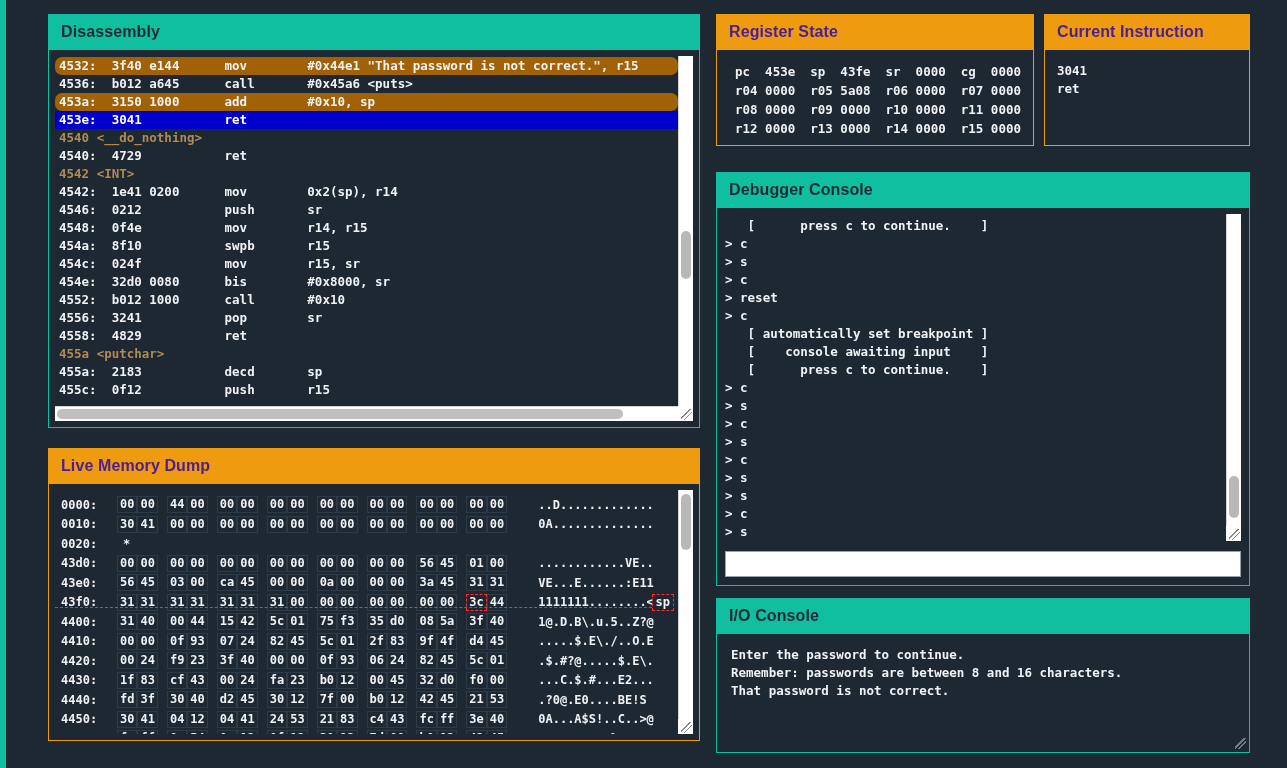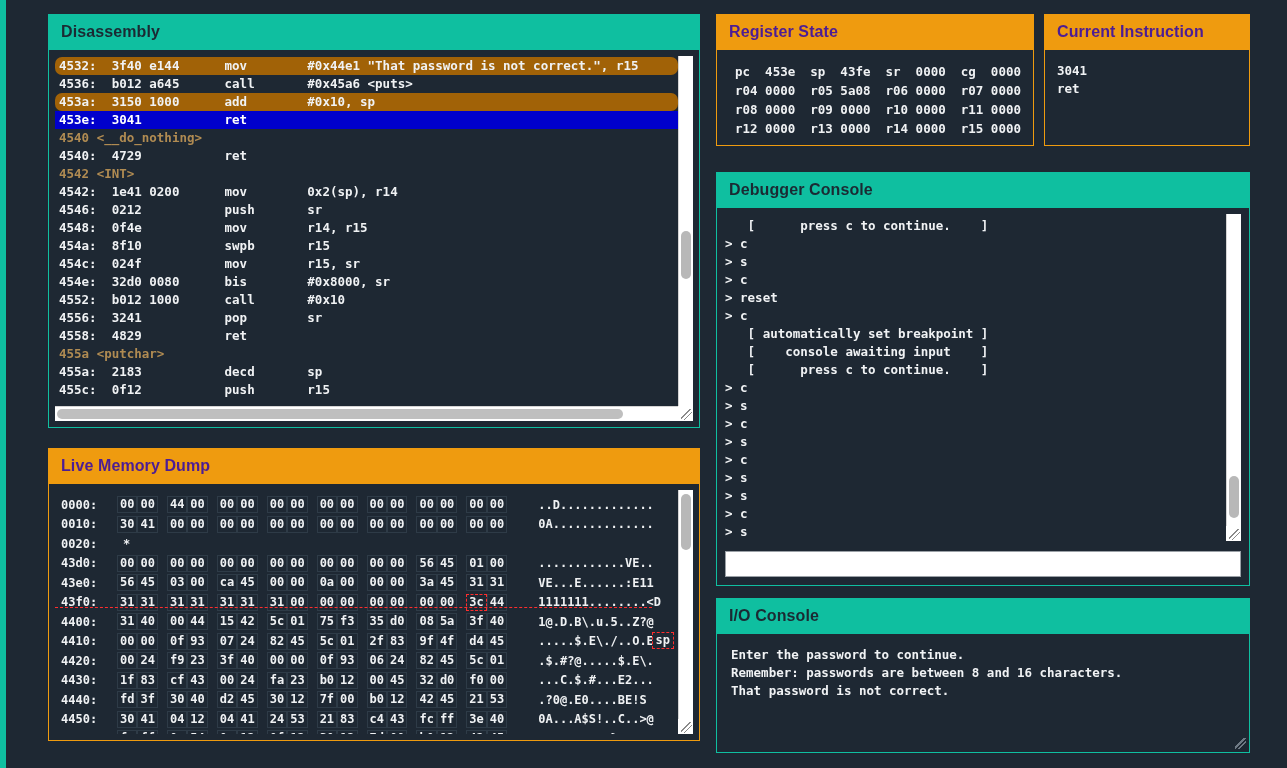--- a/index.html
+++ b/index.html
@@ -364,21 +364,21 @@
             <div class="mrow"><span class="maddr">4420:</span><span class="mbytes"><span class="mgroup"><span class="mbyte">00</span><span class="mbyte">24</span></span><span class="mgroup"><span class="mbyte">f9</span><span class="mbyte">23</span></span><span class="mgroup"><span class="mbyte">3f</span><span class="mbyte">40</span></span><span class="mgroup"><span class="mbyte">00</span><span class="mbyte">00</span></span><span class="mgroup"><span class="mbyte">0f</span><span class="mbyte">93</span></span><span class="mgroup"><span class="mbyte">06</span><span class="mbyte">24</span></span><span class="mgroup"><span class="mbyte">82</span><span class="mbyte">45</span></span><span class="mgroup"><span class="mbyte">5c</span><span class="mbyte">01</span></span></span><span class="mascii">.$.#?@.....$.E\.</span></div>
             <div class="mrow"><span class="maddr">4430:</span><span class="mbytes"><span class="mgroup"><span class="mbyte">1f</span><span class="mbyte">83</span></span><span class="mgroup"><span class="mbyte">cf</span><span class="mbyte">43</span></span><span class="mgroup"><span class="mbyte">00</span><span class="mbyte">24</span></span><span class="mgroup"><span class="mbyte">fa</span><span class="mbyte">23</span></span><span class="mgroup"><span class="mbyte">b0</span><span class="mbyte">12</span></span><span class="mgroup"><span class="mbyte">00</span><span class="mbyte">45</span></span><span class="mgroup"><span class="mbyte">32</span><span class="mbyte">d0</span></span><span class="mgroup"><span class="mbyte">f0</span><span class="mbyte">00</span></span></span><span class="mascii">...C.$.#...E2...</span></div>
             <div class="mrow"><span class="maddr">4440:</span><span class="mbytes"><span class="mgroup"><span class="mbyte">fd</span><span class="mbyte">3f</span></span><span class="mgroup"><span class="mbyte">30</span><span class="mbyte">40</span></span><span class="mgroup"><span class="mbyte">d2</span><span class="mbyte">45</span></span><span class="mgroup"><span class="mbyte">30</span><span class="mbyte">12</span></span><span class="mgroup"><span class="mbyte">7f</span><span class="mbyte">00</span></span><span class="mgroup"><span class="mbyte">b0</span><span class="mbyte">12</span></span><span class="mgroup"><span class="mbyte">42</span><span class="mbyte">45</span></span><span class="mgroup"><span class="mbyte">21</span><span class="mbyte">53</span></span></span><span class="mascii">.?0@.E0....BE!S</span></div>
             <div class="mrow"><span class="maddr">4450:</span><span class="mbytes"><span class="mgroup"><span class="mbyte">30</span><span class="mbyte">41</span></span><span class="mgroup"><span class="mbyte">04</span><span class="mbyte">12</span></span><span class="mgroup"><span class="mbyte">04</span><span class="mbyte">41</span></span><span class="mgroup"><span class="mbyte">24</span><span class="mbyte">53</span></span><span class="mgroup"><span class="mbyte">21</span><span class="mbyte">83</span></span><span class="mgroup"><span class="mbyte">c4</span><span class="mbyte">43</span></span><span class="mgroup"><span class="mbyte">fc</span><span class="mbyte">ff</span></span><span class="mgroup"><span class="mbyte">3e</span><span class="mbyte">40</span></span></span><span class="mascii">0A...A$S!..C..&gt;@</span></div>
             <div class="mrow"><span class="maddr">4460:</span><span class="mbytes"><span class="mgroup"><span class="mbyte">fc</span><span class="mbyte">ff</span></span><span class="mgroup"><span class="mbyte">0e</span><span class="mbyte">54</span></span><span class="mgroup"><span class="mbyte">0e</span><span class="mbyte">12</span></span><span class="mgroup"><span class="mbyte">0f</span><span class="mbyte">12</span></span><span class="mgroup"><span class="mbyte">30</span><span class="mbyte">12</span></span><span class="mgroup"><span class="mbyte">7d</span><span class="mbyte">00</span></span><span class="mgroup"><span class="mbyte">b0</span><span class="mbyte">12</span></span><span class="mgroup"><span class="mbyte">42</span><span class="mbyte">45</span></span></span><span class="mascii">...T....0.}...BE</span></div>
           </div>
         <div class="vscroll">
           <div class="thumb" style="top:4px; height:56px;"></div>
         </div>
         <div class="resizer"></div>
-      <div class="mem-pointer-label" style="right: 19px; top: 104.25px; margin-top: 38px;">sp</div>
+      <div class="mem-pointer-label" style="right: 19px; top: 104.25px;">sp</div>
           <div class="mem-pointer-line" style="left: 0px; top: 117.25px; width: 596.547px;"></div>
         </div>
     </div>
   </section>
 
   <section class="panel" id="io-console">
     <div class="panel-head">I/O Console</div>
     <div class="panel-body">
       <div class="io-body" id="io-body"><div>Enter the password to continue.</div><div>Remember: passwords are between 8 and 16 characters.</div><div>That password is not correct.</div></div>
       <div class="resizer-dark"></div>

